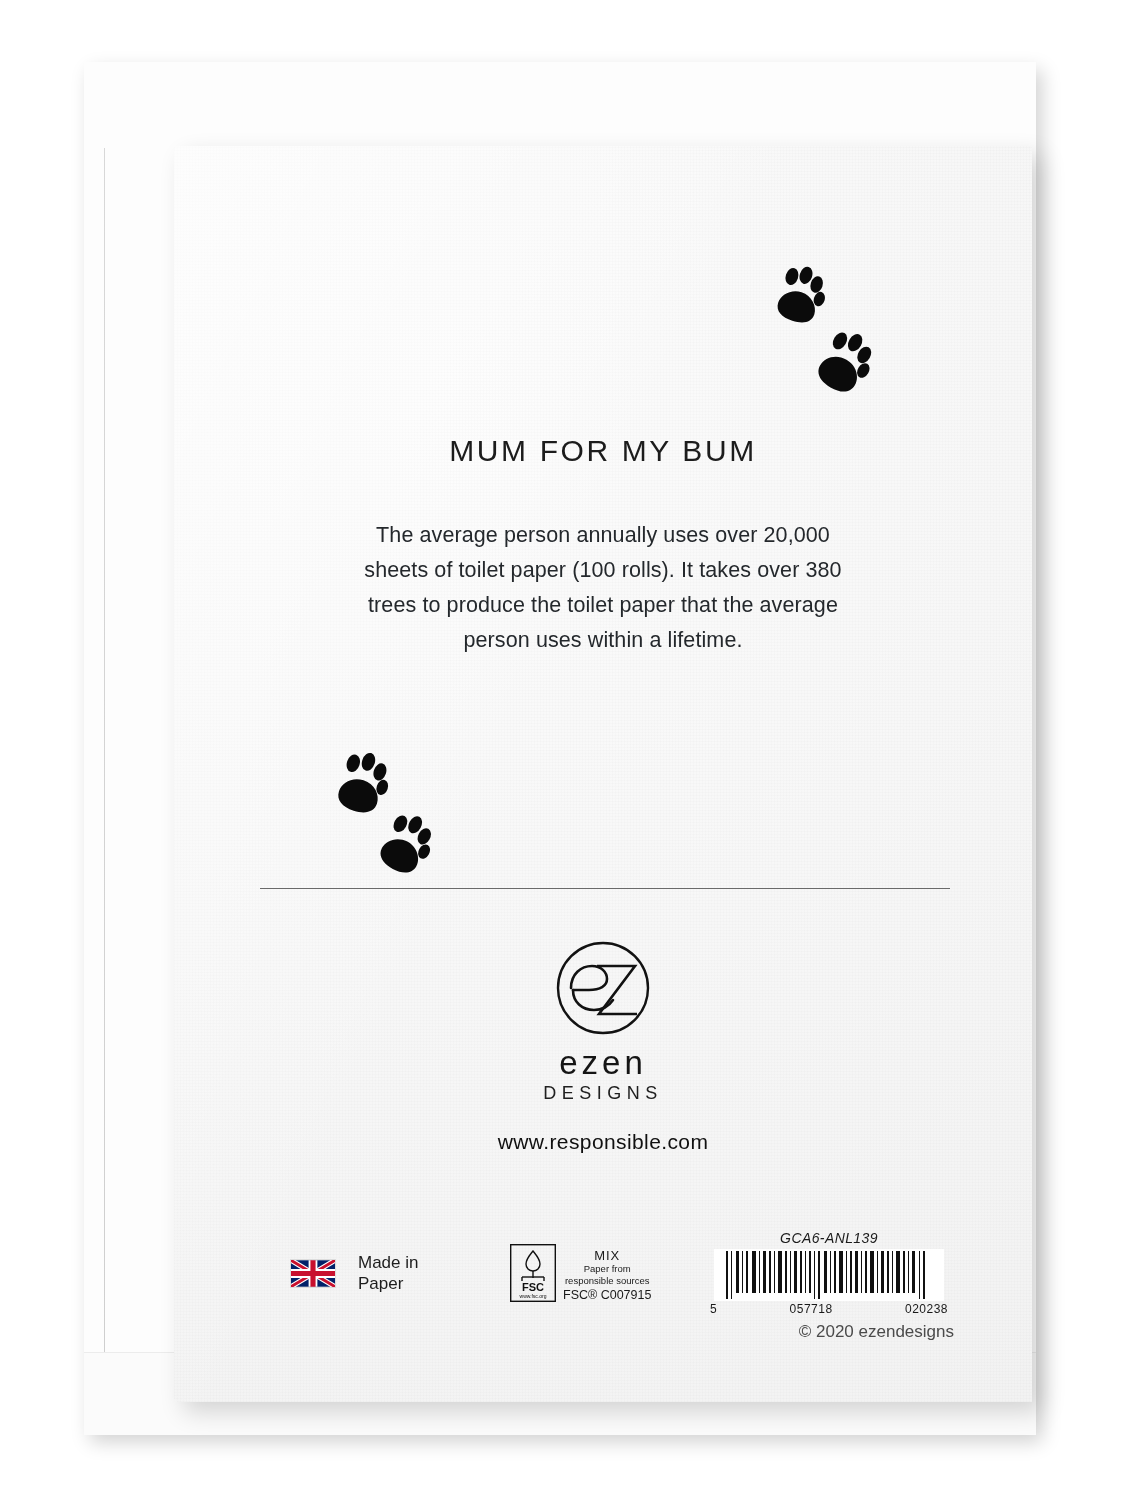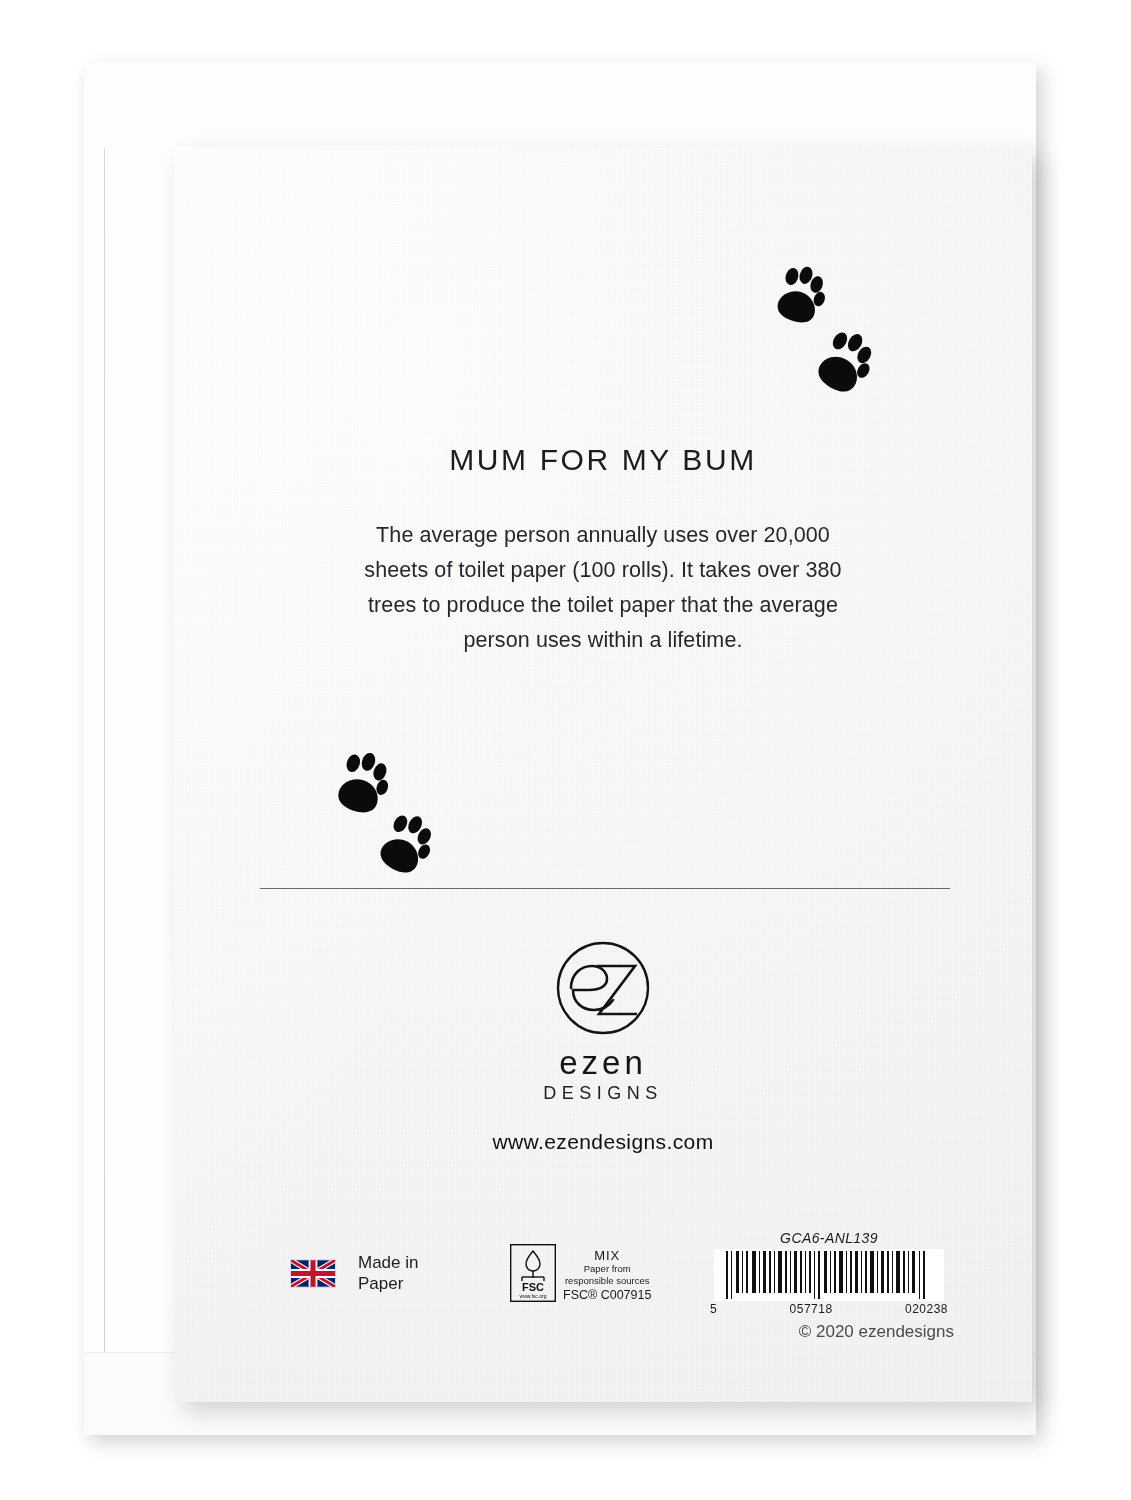--- a/index.html
+++ b/index.html
@@ -88,21 +88,20 @@
   #title {
     position: absolute;
     left: 0;
     right: 0;
     top: 288px;
     text-align: center;
     font-size: 30px;
     letter-spacing: 2.6px;
     color: #1c1c1c;
     font-weight: 400;
-    margin-top: 9px;
   }
 
   #blurb {
     position: absolute;
     left: 50%;
     transform: translateX(-50%);
     top: 372px;
     width: 500px;
     text-align: center;
     font-size: 21.5px;
@@ -302,21 +301,21 @@
 
     <div id="logo-block">
       <svg id="logo-mark" viewBox="0 0 104 104">
         <circle cx="52" cy="52" r="45" fill="none" stroke="#121212" stroke-width="2.4"></circle>
         <path d="M20 52 C20 38 30 30 41 30 C50 30 56 36 56 43 C56 50 49 54 38 54 L22 54" fill="none" stroke="#121212" stroke-width="2.6" stroke-linecap="round"></path>
         <path d="M22 54 C22 66 31 74 43 74 C52 74 58 70 62 64" fill="none" stroke="#121212" stroke-width="2.6" stroke-linecap="round"></path>
         <path d="M46 30 L84 30 L48 78 L86 78" fill="none" stroke="#121212" stroke-width="2.6" stroke-linejoin="miter"></path>
       </svg>
       <div id="logo-word">ezen</div>
       <div id="logo-sub">DESIGNS</div>
-      <div id="site-url">www.ezendesigns.com</div>
+      <div id="site-url">www.responsible.com</div>
     </div>
 
     <div id="footer">
 
       <div id="made-in">
         <svg id="flag" viewBox="0 0 60 36">
           <rect width="60" height="36" fill="#012169"></rect>
           <path d="M0 0 L60 36 M60 0 L0 36" stroke="#ffffff" stroke-width="7"></path>
           <path d="M0 0 L60 36 M60 0 L0 36" stroke="#c8102e" stroke-width="4"></path>
           <path d="M30 0 V36 M0 18 H60" stroke="#ffffff" stroke-width="12"></path>

